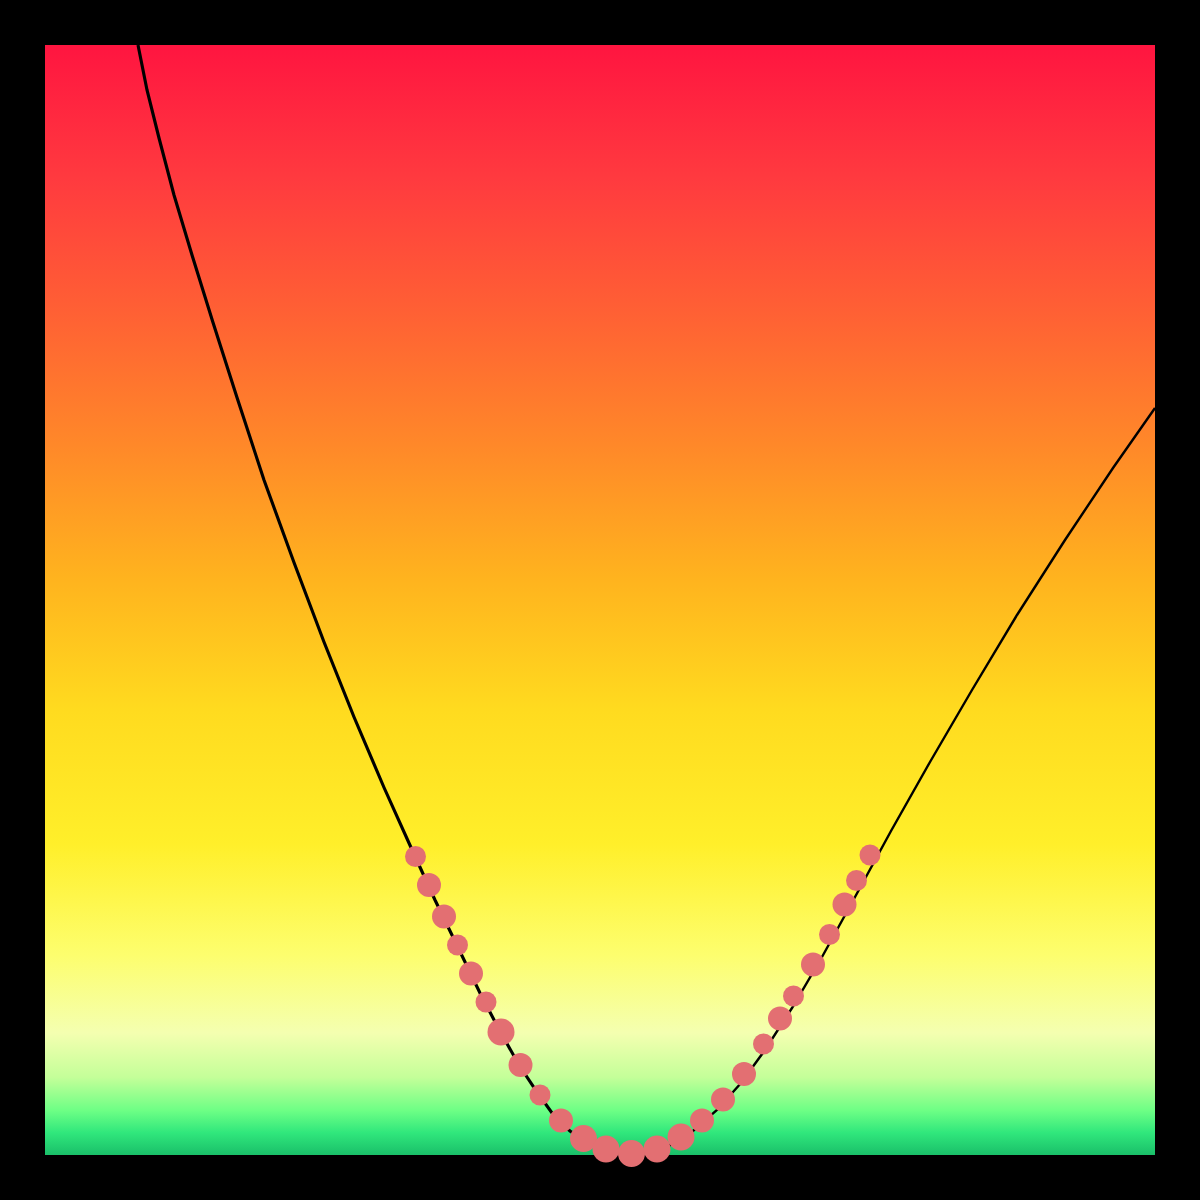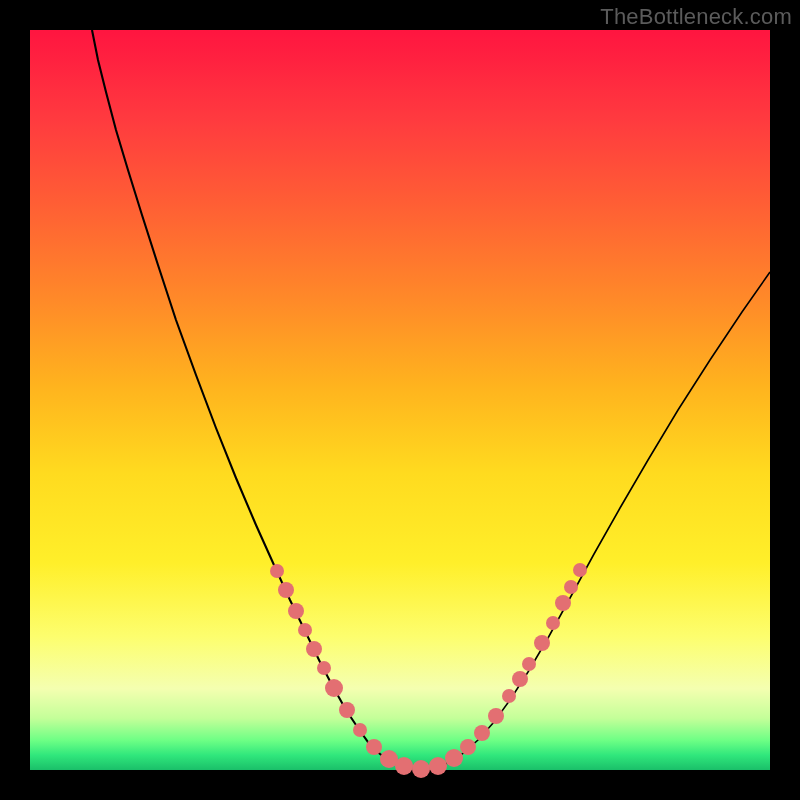--- a/index.html
+++ b/index.html
@@ -101,14 +101,13 @@
           <circle cx="490" cy="649" r="8" class="marker"></circle>
           <circle cx="499" cy="634" r="7" class="marker"></circle>
           <circle cx="512" cy="613" r="8" class="marker"></circle>
           <circle cx="523" cy="593" r="7" class="marker"></circle>
           <circle cx="533" cy="573" r="8" class="marker"></circle>
           <circle cx="541" cy="557" r="7" class="marker"></circle>
           <circle cx="550" cy="540" r="7" class="marker"></circle>
         </g>
     </svg>
   </div>
-  <div class="watermark">TheBottleneck.com</div>
 </div>
 
 </body></html>

